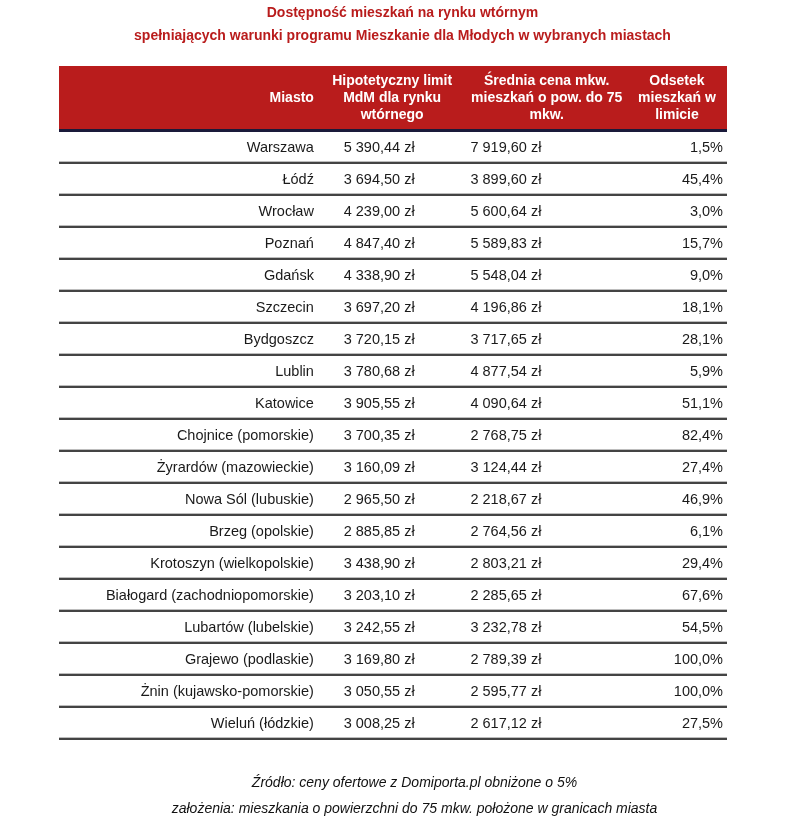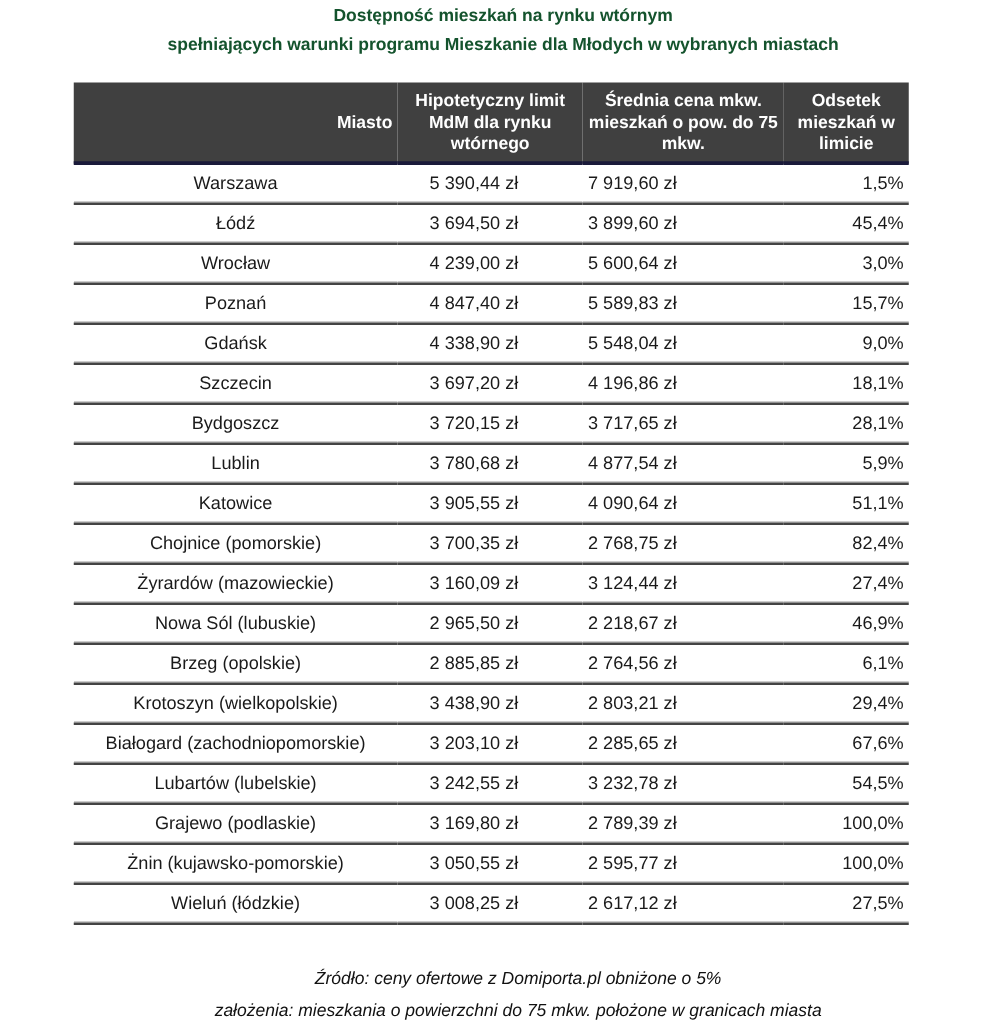--- a/index.html
+++ b/index.html
@@ -1,26 +1,26 @@
 <!DOCTYPE html>
 <html><head>
 <meta charset="utf-8">
 <style>
   html, body { margin: 0; padding: 0; background: #ffffff; }
   body { width: 805px; height: 824px; position: relative; font-family: "Liberation Sans", sans-serif; color: #1a1a1a; }
-  .title { position: absolute; left: 0; width: 805px; text-align: center; font-weight: bold; font-size: 14px; color: #14532d; }
+  .title { position: absolute; left: 0; width: 805px; text-align: center; font-weight: bold; font-size: 14px; color: #b91c1c; }
   .t1 { top: 4px; }
   .t2 { top: 27px; }
   table { position: absolute; left: 59px; top: 66px; width: 668px; border-collapse: collapse; font-size: 14.5px; }
-  thead th { background: #404040; color: #ffffff; font-weight: bold; font-size: 14px; line-height: 17px; padding: 0 4px; height: 63px; vertical-align: middle; border-bottom: 3px solid #1a1a3a; }
+  thead th { background: #b91c1c; color: #ffffff; font-weight: bold; font-size: 14px; line-height: 17px; padding: 0 4px; height: 63px; vertical-align: middle; border-bottom: 3px solid #1a1a3a; }
   thead th.city { text-align: right; padding-left: 4px; }
   thead th.num { text-align: center; }
   tbody td { height: 30px; padding: 0 4px; border-bottom: 2px solid #444; vertical-align: middle; }
   tbody tr td { box-shadow: inset 0 -1px 0 #bdbdbd; }
-  tbody td.city { text-align: center; width: 262px; }
+  tbody td.city { text-align: right; width: 262px; }
   tbody td.c2 { text-align: center; width: 120px; padding-right: 30px; }
   tbody td.c3 { width: 135px; padding-right: 30px; }
   tbody td.c4 { text-align: right; width: 95px; }
   .footer { position: absolute; left: 12px; width: 805px; text-align: center; font-style: italic; font-size: 14px; color: #111; }
   .f1 { top: 774px; }
   .f2 { top: 800px; }
 </style>
 </head>
 <body>
 

